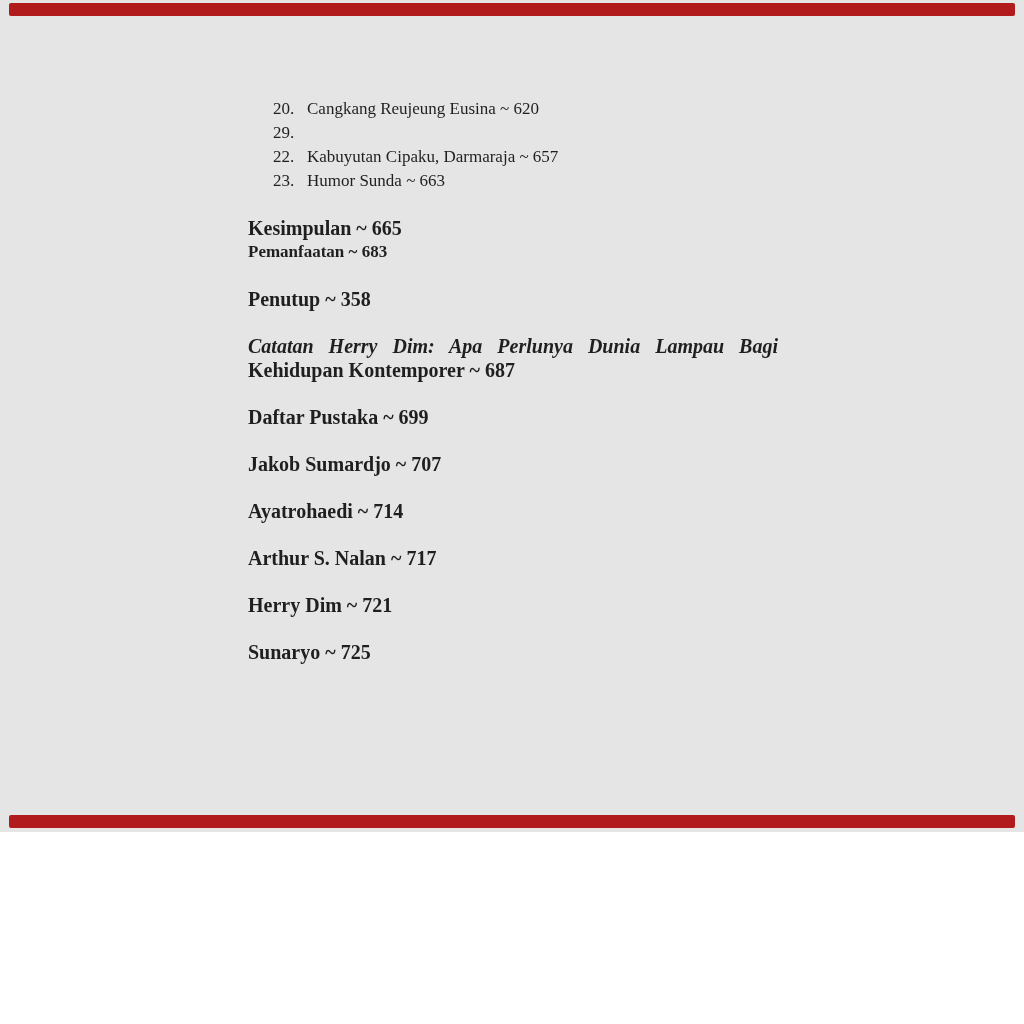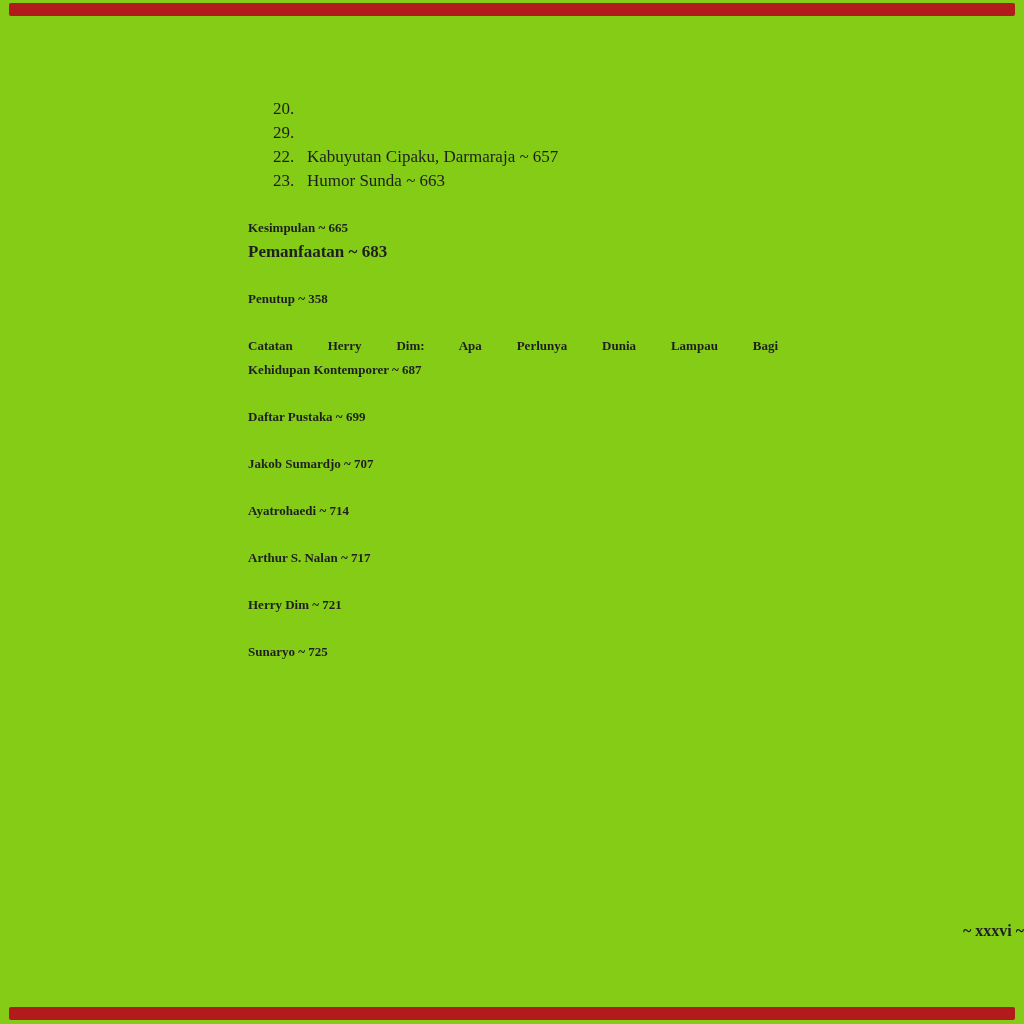--- a/index.html
+++ b/index.html
@@ -1,20 +1,20 @@
 <!DOCTYPE html>
 <html><head>
 <meta charset="utf-8">
 <style>
   html, body { margin: 0; padding: 0; background: #ffffff; }
   .page {
     position: relative;
     width: 1024px;
-    height: 1024px;
-    background: #84cc16;
+    height: 832px;
+    background: #e5e5e5;
     overflow: hidden;
     font-family: "Liberation Serif", "DejaVu Serif", serif;
     color: #1f1f1f;
   }
   .edge-bar {
     position: absolute;
     left: 9px;
     width: 1006px;
     height: 13px;
     border-radius: 2px;
@@ -28,25 +28,25 @@
     top: 97px;
     width: 530px;
     font-size: 17px;
     line-height: 24px;
   }
 
   .toc-item { display: flex; padding-left: 25px; }
   .toc-num { flex: 0 0 34px; }
   .toc-text { flex: 1; }
 
-  .entry { font-weight: bold; font-size: 13px; }
+  .entry { font-weight: bold; font-size: 20px; }
   .entry.regular { font-weight: bold; font-size: 17px; }
   .entry.gap { margin-top: 23px; }
 
-  .jline1 { text-align: justify; text-align-last: justify; }
+  .jline1 { text-align: justify; text-align-last: justify; font-style: italic; }
 
   .footer {
     position: absolute;
     left: 0;
     top: 921px;
     width: 100%;
     text-align: right;
     font-weight: bold;
     font-size: 16px;
     line-height: 20px;
@@ -56,20 +56,21 @@
 <body>
 
 <div class="page" style="color: rgb(31, 31, 31);">
 
   <div class="edge-bar top" style="background: rgb(178, 27, 27);"></div>
 
   <div class="content">
     <div id="numbered-list">
         <div class="toc-item">
           <span class="toc-num">20.</span>
+          <span class="toc-text">Cangkang Reujeung Eusina ~ 620</span>
         </div>
         <div class="toc-item">
           <span class="toc-num">29.</span>
         </div>
         <div class="toc-item">
           <span class="toc-num">22.</span>
           <span class="toc-text">Kabuyutan Cipaku, Darmaraja ~ 657</span>
         </div>
         <div class="toc-item">
           <span class="toc-num">23.</span>

